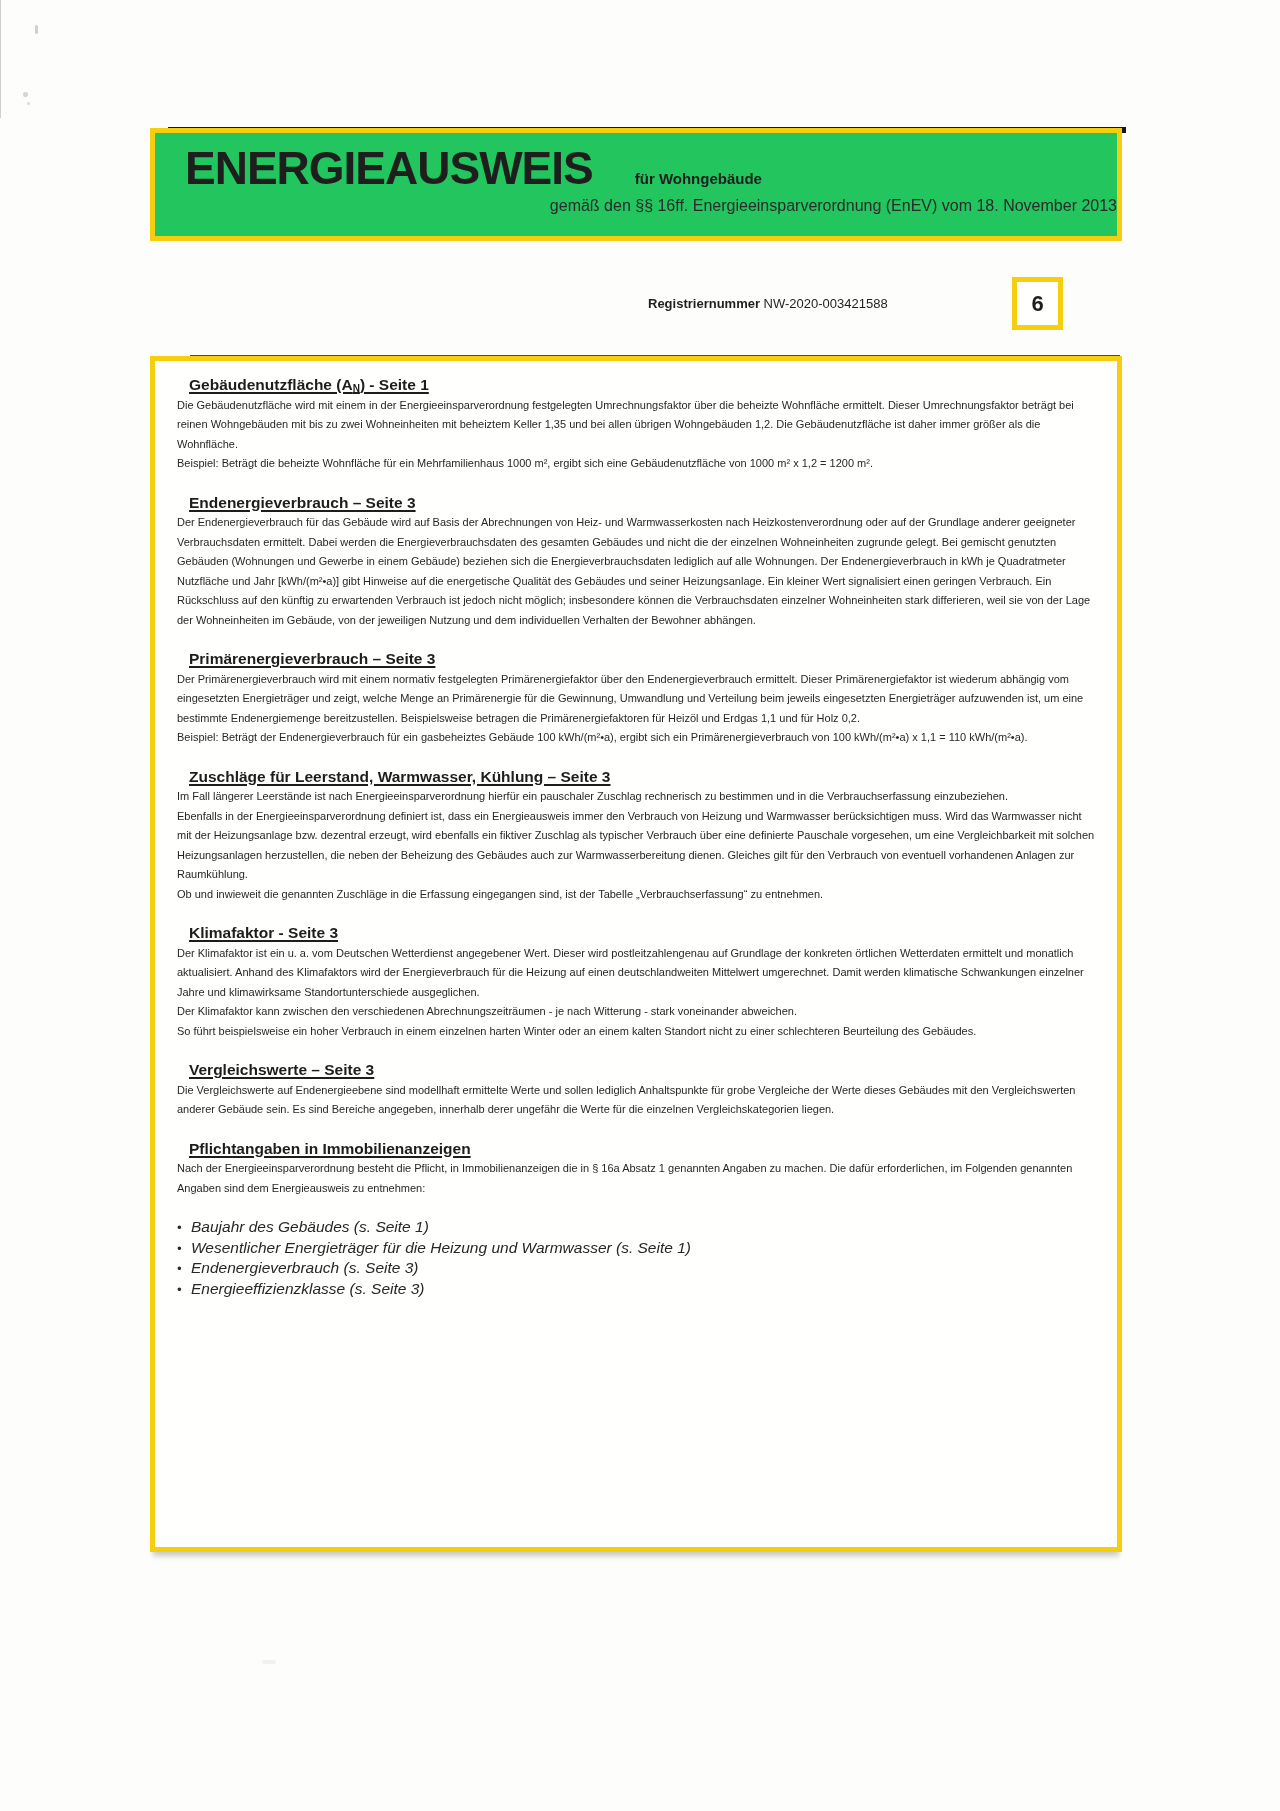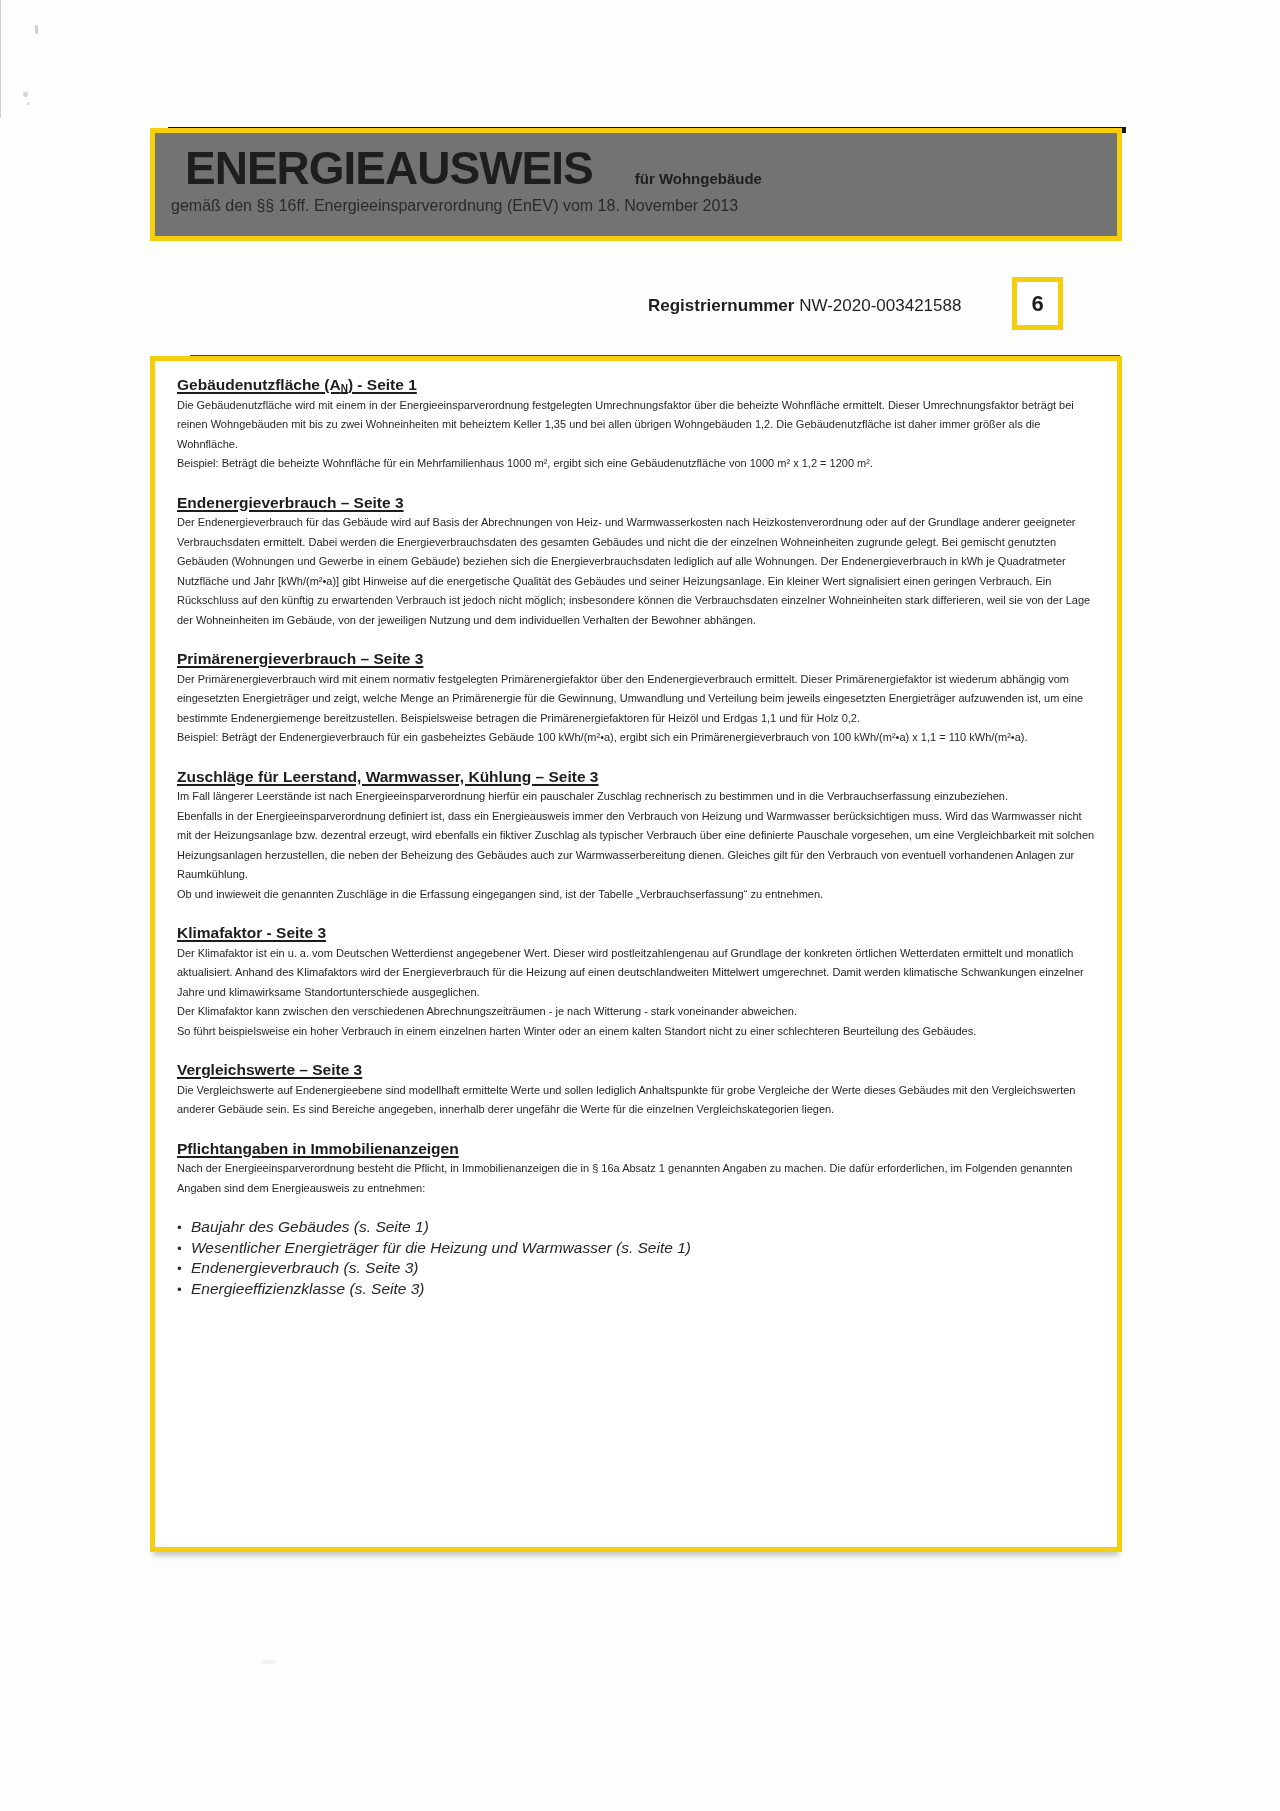--- a/index.html
+++ b/index.html
@@ -13,21 +13,22 @@
     -webkit-font-smoothing:antialiased;
   }
   .artifact{ position:absolute; background:#9a9a9a; border-radius:2px; }
   .edge-line{ position:absolute; left:0; top:0; width:1px; height:118px; background:#cfcfcb; }
 
   
   .header-box{
     position:absolute; left:150px; top:128px; width:972px; height:113px;
     box-sizing:border-box;
     border:5px solid #f5cf0d;
-    background:#737373;
+    background:#22c55e;
+    text-align:right;
   }
   .header-top-line{
     position:absolute; left:168px; top:127px; width:958px; height:6px;
     background:#171717;
   }
   .title-row{
     display:flex; align-items:baseline;
     padding:10px 0 0 30px;
   }
   .main-title{
@@ -39,21 +40,21 @@
     margin-left:42px; white-space:nowrap;
   }
   .header-subtitle{
     font-size:16px; color:#2a2a2a;
     padding:4px 0 0 16px; white-space:nowrap;
   }
 
   
   .registry{
     position:absolute; left:648px; top:296px;
-    font-size:17px; color:#1f1f1f; white-space:nowrap;
+    font-size:13px; color:#1f1f1f; white-space:nowrap;
   }
   .registry b{ font-weight:bold; }
   .page-badge{
     position:absolute; left:1012px; top:277px; width:51px; height:53px;
     box-sizing:border-box; border:5px solid #f5cf0d; background:#fffffe;
     display:flex; align-items:center; justify-content:center;
     font-size:22px; font-weight:bold; color:#1e1e1e;
   }
 
   
@@ -66,21 +67,21 @@
   }
   .main-top-line{
     position:absolute; left:190px; top:355px; width:930px; height:4px;
     background:rgba(42,40,32,0.85);
   }
   .main-content{
     padding:14px 20px 0 22px;
   }
   .section{ margin:0 0 19px 0; }
   .section-heading{
-    margin:0 0 1px 0;
+    margin:0 0 1px 12px;
     font-size:15.5px; font-weight:bold; color:#1d1d1d;
     line-height:19.5px;
     text-decoration:underline;
     text-decoration-thickness:1.5px;
     text-underline-offset:2px;
   }
   .section-heading sub{
     font-size:10px; vertical-align:-2px; line-height:0;
   }
   .section p{

